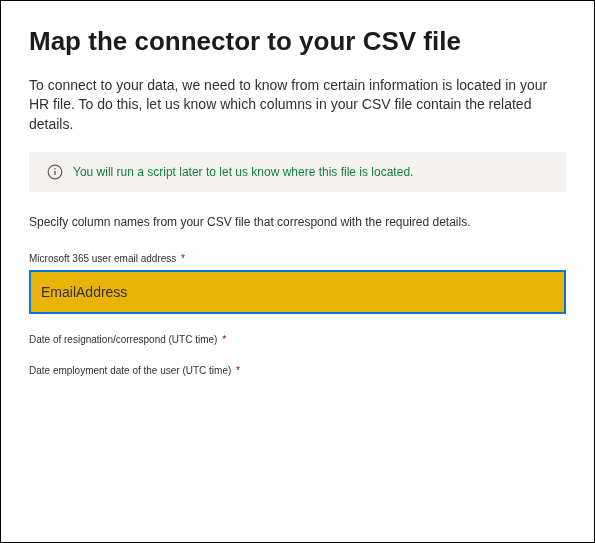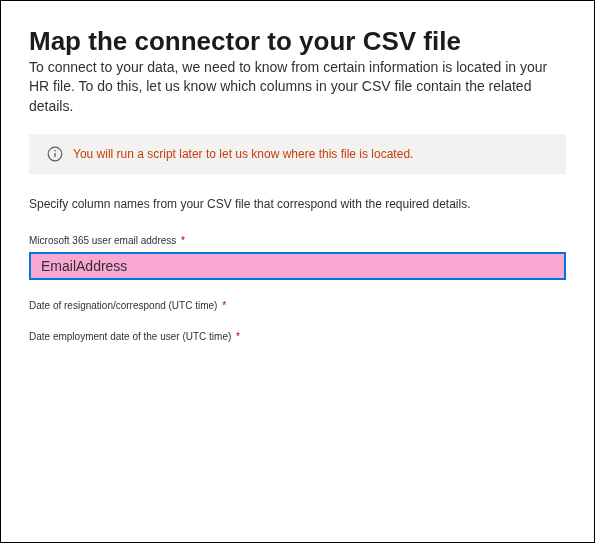--- a/index.html
+++ b/index.html
@@ -13,20 +13,21 @@
       height: 543px;
       border: 1px solid #000;
       padding: 24px 28px;
       color: #323130;
       background: #fff;
     }
     h1 {
       font-size: 26px;
       font-weight: 700;
       color: #1b1b1b;
+      margin-bottom: 18px;
       line-height: 1.25;
     }
     .intro {
       font-size: 14px;
       line-height: 1.4;
       color: #323130;
       margin-bottom: 18px;
     }
     .info-banner {
       background: #f3f2f1;
@@ -36,21 +37,21 @@
       gap: 10px;
       margin-bottom: 22px;
     }
     .info-icon {
       width: 16px;
       height: 16px;
       flex-shrink: 0;
     }
     .info-text {
       font-size: 12px;
-      color: #c2410c;
+      color: #15803d;
     }
     .specify {
       font-size: 12px;
       line-height: 1.4;
       margin-bottom: 22px;
     }
     .field-group {
       margin-bottom: 20px;
     }
     .field-label {
@@ -59,26 +60,26 @@
       margin-bottom: 6px;
       display: block;
     }
     .required {
       color: #a80000;
       margin-left: 2px;
     }
     .text-input {
       width: 100%;
       border: 2px solid #0078d4;
-      padding: 4px 10px;
+      padding: 12px 10px;
       font-size: 14px;
       font-family: inherit;
       color: #323130;
       outline: none;
-      background: #f9a8d4;
+      background: #eab308;
     }
   </style>
 </head>
 <body>
 
 <h1>Map the connector to your CSV file</h1>
 
 <p class="intro">To connect to your data, we need to know from certain information is located in your HR file. To do this, let us know which columns in your CSV file contain the related details.</p>
 
 <div class="info-banner">

